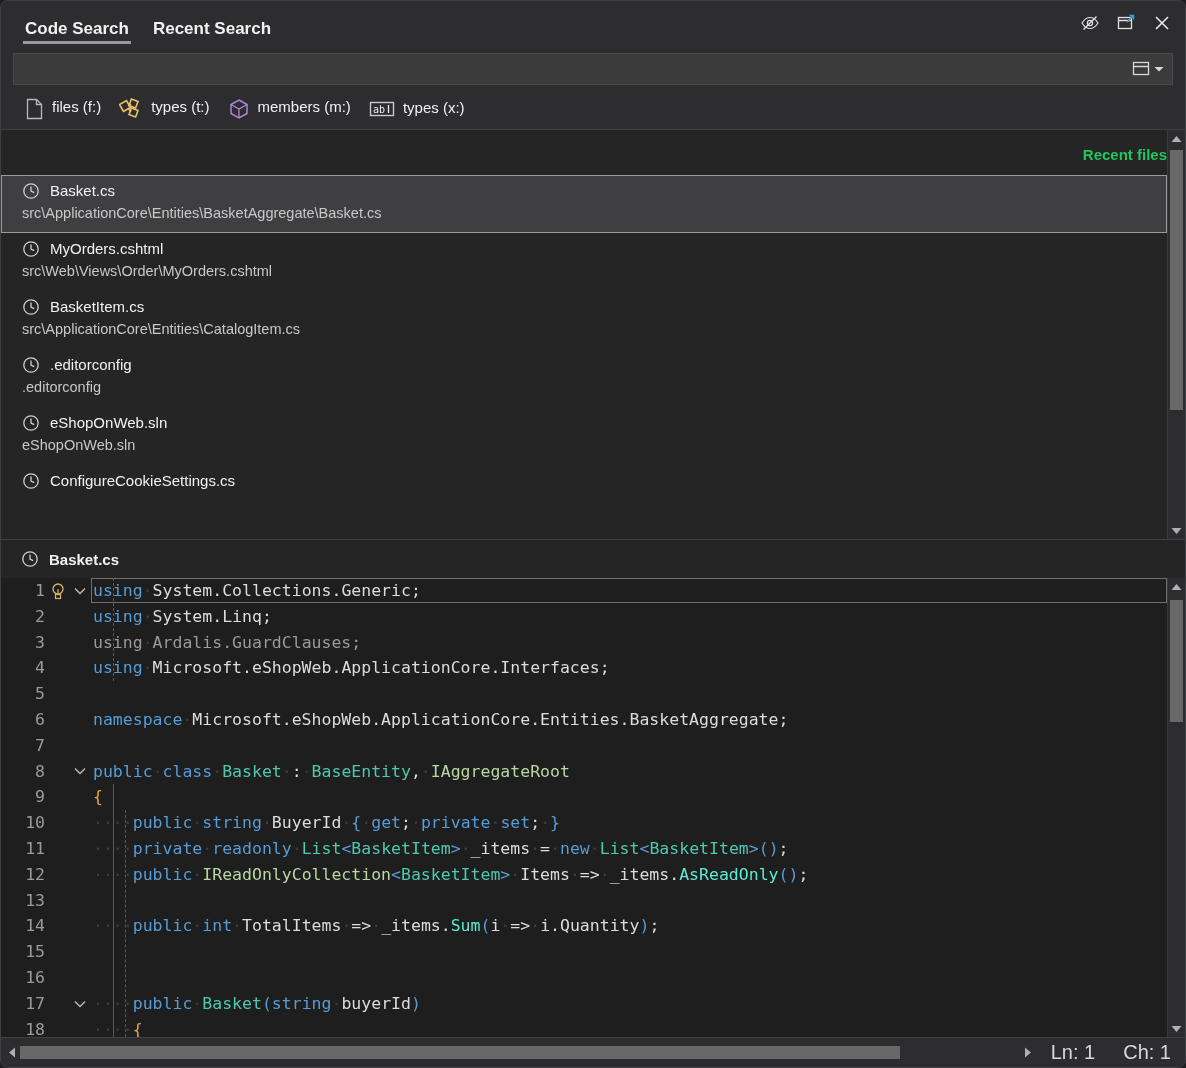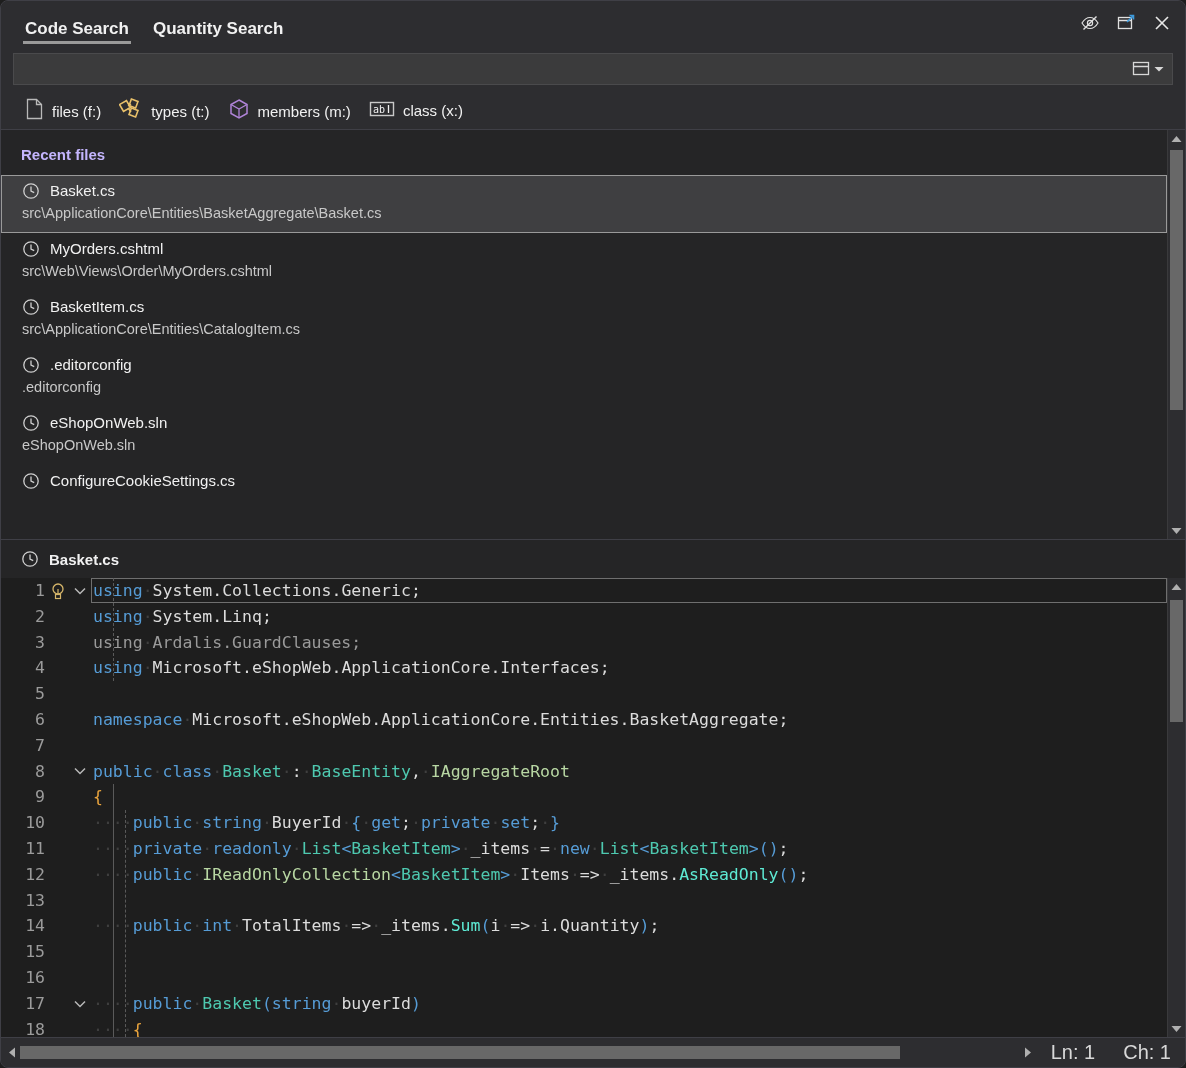--- a/index.html
+++ b/index.html
@@ -104,21 +104,21 @@
   .filterrow {
     flex: 0 0 auto;
     height: 40px;
     display: flex;
     align-items: center;
     gap: 6px;
     padding: 0 20px;
     background: #2d2d30;
   }
   .filter {
-    display: flex; align-items: flex-end; gap: 8px;
+    display: flex; align-items: flex-start; gap: 8px;
     padding: 3px 8px 3px 4px;
     cursor: pointer; border-radius: 2px;
   }
   .filter-label { font-size: 15px; color: #f1f1f1; white-space: nowrap; }
 
   
   .results-wrap {
     flex: 0 0 auto;
     height: 410px;
     display: flex;
@@ -127,22 +127,23 @@
     border-top: 1px solid #3f3f46;
   }
   .results {
     flex: 1 1 auto;
     overflow: hidden;
     padding-top: 8px;
   }
   .section-header {
     font-size: 15px;
     font-weight: bold;
-    color: #c4b5fd;
+    color: #22c55e;
     padding: 8px 0 12px 20px;
+    text-align: right;
   }
   .result-item {
     padding: 4px 20px 8px 20px;
     cursor: pointer;
     border: 1px solid transparent;
   }
   .result-item.selected {
     background: #3f3f41;
     border-color: #9a9a9a;
   }
@@ -300,21 +301,21 @@
 <body>
 
 <div class="window">
 
   <div class="titlebar">
     <div class="tabs">
       <div class="tab active">
         <span>Code Search</span>
       </div>
       <div class="tab">
-        <span>Quantity Search</span>
+        <span>Recent Search</span>
       </div>
     </div>
 
     <div class="winbtns">
       <div class="winbtn">
         <svg width="20" height="20" viewBox="0 0 20 20">
           <path d="M2 10 C4.5 6 7 4.5 10 4.5 C13 4.5 15.5 6 18 10 C15.5 14 13 15.5 10 15.5 C7 15.5 4.5 14 2 10 Z" fill="none" stroke="#e0e0e0" stroke-width="1.2"></path>
           <circle cx="10" cy="10" r="2.6" fill="none" stroke="#e0e0e0" stroke-width="1.2"></circle>
           <line x1="3.5" y1="16.5" x2="16.5" y2="3.5" stroke="#e0e0e0" stroke-width="1.4"></line>
         </svg>
@@ -389,21 +390,21 @@
     </div>
 
     <div class="filter">
       <span>
         <svg width="26" height="20" viewBox="0 0 26 20">
           <rect x="1.5" y="3.5" width="23" height="13" fill="none" stroke="#c9c9c9" stroke-width="1.4"></rect>
           <text x="4" y="14" font-family="DejaVu Sans Mono, monospace" font-size="10" fill="#f1f1f1">ab</text>
           <line x1="19.5" y1="6" x2="19.5" y2="14" stroke="#f1f1f1" stroke-width="1.3"></line>
         </svg>
       </span>
-      <span class="filter-label">class (x:)</span>
+      <span class="filter-label">types (x:)</span>
     </div>
   </div>
 
   <div class="results-wrap">
     <div class="results">
       <div class="section-header">Recent files</div>
 
       <div class="result-item selected">
         <div class="ri-title">
           <span>

